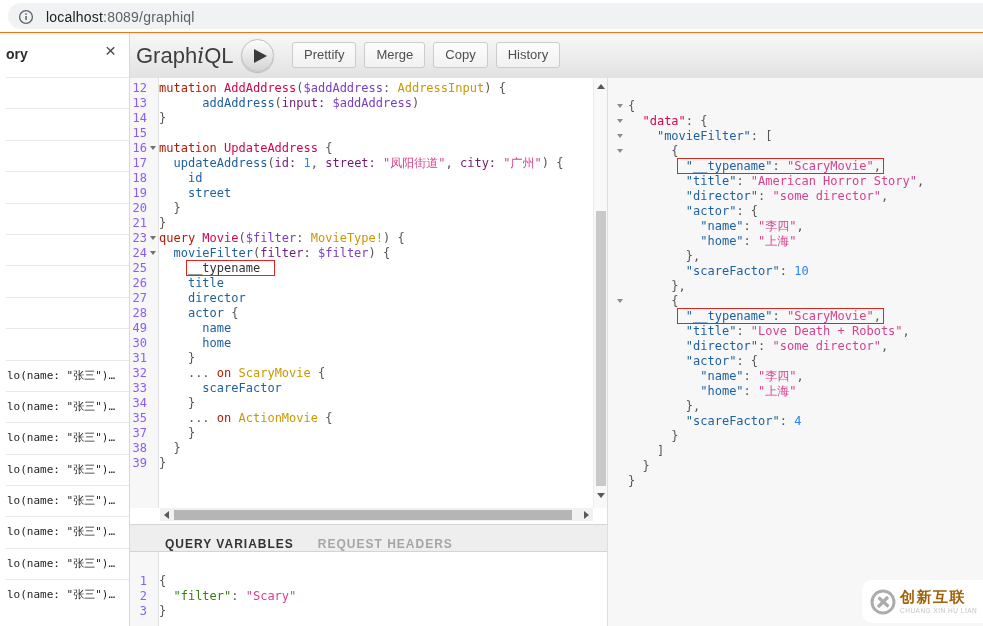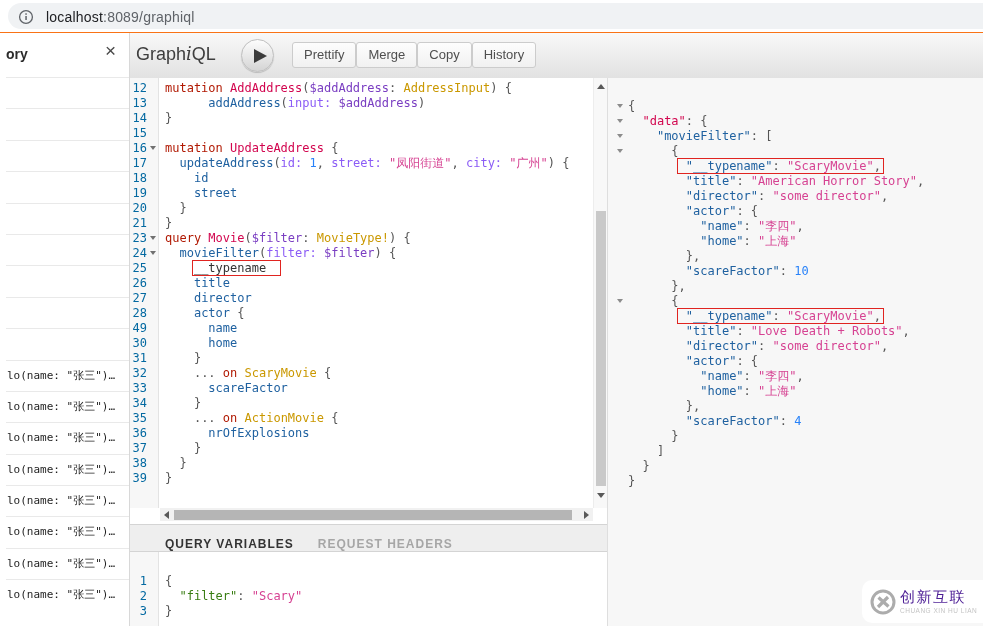--- a/index.html
+++ b/index.html
@@ -24,44 +24,44 @@
   .history-row{height:31.4px;box-sizing:border-box;border-top:1px solid #e9e9e9;
                font-family:"DejaVu Sans Mono",monospace;font-size:11px;color:#1f1f1f;
                line-height:30px;white-space:pre;overflow:hidden;padding-left:1px;}
 
   
   .main{position:absolute;left:124px;top:0;right:0;bottom:0;}
 
   
   .toolbar{position:absolute;left:0;top:0;right:0;height:45px;
            background:linear-gradient(#f8f8f8,#e2e2e2);border-bottom:1px solid #d0d0d0;}
-  .logo{position:absolute;left:12px;top:10px;font-size:18px;color:#3e3e3e;}
+  .logo{position:absolute;left:12px;top:10px;font-size:22px;color:#3e3e3e;}
   .logo em{font-family:"DejaVu Serif",serif;font-style:italic;}
   .execute{position:absolute;left:117px;top:6px;width:33px;height:33px;border-radius:50%;
            background:linear-gradient(#fdfdfd,#d4d4d4);border:1px solid #bfbfbf;
            box-shadow:0 1px 1px rgba(0,0,0,.18);cursor:pointer;box-sizing:border-box;}
   .execute .tri{position:absolute;left:12px;top:8.5px;width:0;height:0;
                 border-left:13px solid #3b3b3b;border-top:7px solid transparent;border-bottom:7px solid transparent;}
-  .toolbar-buttons{position:absolute;left:168px;top:9px;display:flex;}
+  .toolbar-buttons{position:absolute;left:168px;top:9px;display:flex;gap:8px;}
   .tbtn{font-family:"Liberation Sans",sans-serif;font-size:13px;color:#4f4f4f;
         background:linear-gradient(#fdfdfd,#f1f1f1);border:1px solid #ccc;border-radius:3px;
         padding:4px 11px;cursor:pointer;line-height:1.2;}
 
   
   .cm-lines{position:relative;}
   .cm-line{height:15px;display:flex;white-space:pre;
            font-family:"DejaVu Sans Mono",monospace;font-size:12px;line-height:15px;}
-  .cm-line .ln{width:23px;text-align:right;color:#0369a1;flex:none;}
+  .cm-line .ln{width:23px;text-align:right;color:#8b5cf6;flex:none;}
   .cm-line .fold{width:11px;flex:none;position:relative;}
   .cm-line .fold.on::after{content:"";position:absolute;left:3px;top:5px;width:0;height:0;
            border-left:3.5px solid transparent;border-right:3.5px solid transparent;border-top:4.5px solid #707070;}
-  .cm-line .codetext{padding-left:7px;}
+  .cm-line .codetext{padding-left:1px;}
 
   .tok-kw{color:#B11A04}.tok-def{color:#D2054E}.tok-prop{color:#1F61A0}
-  .tok-attr{color:#8b5cf6}.tok-var{color:#7A3EC2}.tok-atom{color:#CA9800}
+  .tok-attr{color:#701a75}.tok-var{color:#7A3EC2}.tok-atom{color:#CA9800}
   .tok-num{color:#2882F9}.tok-str{color:#D64292}.tok-punc{color:#555}
   .tok-plain{color:#333}.tok-key{color:#1F61A0}.tok-rdef{color:#D2054E}.tok-gkey{color:#397D13}
 
   .redbox{outline:1.6px solid #e02420;}
   .redbox.ed{margin-left:-1px;padding-left:1px;padding-right:14px;}
   .redbox.res{margin-left:-8px;padding-left:8px;padding-right:2px;}
 
   
   .editor-pane{position:absolute;left:0;top:45px;bottom:0;width:483px;background:#fff;}
   .cm-area{position:absolute;left:0;top:0;right:14px;height:430px;overflow:hidden;}
@@ -93,21 +93,21 @@
                border-left:1px solid #dedede;overflow:hidden;}
   .result-pane .cm-lines{padding-top:21px;}
   .result-pane .cm-line{padding-left:6px;}
   .result-pane .fold{width:14px;}
   .result-pane .fold.on::after{border-top-color:#8c8c8c;}
   .result-pane .codetext{padding-left:0;}
 
   
   .watermark{position:absolute;right:0;bottom:3px;width:121px;height:43px;background:#fff;border-radius:10px 0 0 10px;}
   .wm-icon{position:absolute;left:7px;top:8px;}
-  .wm-title{position:absolute;left:38px;top:8px;font-size:15px;font-weight:normal;color:#4c1d95;letter-spacing:1.5px;white-space:nowrap;}
+  .wm-title{position:absolute;left:38px;top:8px;font-size:15px;font-weight:bold;color:#a16207;letter-spacing:1.5px;white-space:nowrap;}
   .wm-sub{position:absolute;left:38px;top:27px;font-size:6.5px;color:#c4c4c4;letter-spacing:.5px;white-space:nowrap;}
 </style>
 </head>
 <body>
 
 <div class="screen">
 
   <div class="urlbar">
     <div class="url-pill">
       <svg class="info-icon" width="16" height="16" viewBox="0 0 16 16">
@@ -182,21 +182,20 @@
               <div class="cm-line"><span class="ln">26</span><span class="fold"></span><span class="codetext"><span class="tok-plain">    </span><span class="tok-prop">title</span></span></div>
               <div class="cm-line"><span class="ln">27</span><span class="fold"></span><span class="codetext"><span class="tok-plain">    </span><span class="tok-prop">director</span></span></div>
               <div class="cm-line"><span class="ln">28</span><span class="fold"></span><span class="codetext"><span class="tok-plain">    </span><span class="tok-prop">actor</span><span class="tok-plain"> </span><span class="tok-punc">{</span></span></div>
               <div class="cm-line"><span class="ln">49</span><span class="fold"></span><span class="codetext"><span class="tok-plain">      </span><span class="tok-prop">name</span></span></div>
               <div class="cm-line"><span class="ln">30</span><span class="fold"></span><span class="codetext"><span class="tok-plain">      </span><span class="tok-prop">home</span></span></div>
               <div class="cm-line"><span class="ln">31</span><span class="fold"></span><span class="codetext"><span class="tok-plain">    </span><span class="tok-punc">}</span></span></div>
               <div class="cm-line"><span class="ln">32</span><span class="fold"></span><span class="codetext"><span class="tok-plain">    </span><span class="tok-punc">...</span><span class="tok-plain"> </span><span class="tok-kw">on</span><span class="tok-plain"> </span><span class="tok-atom">ScaryMovie</span><span class="tok-plain"> </span><span class="tok-punc">{</span></span></div>
               <div class="cm-line"><span class="ln">33</span><span class="fold"></span><span class="codetext"><span class="tok-plain">      </span><span class="tok-prop">scareFactor</span></span></div>
               <div class="cm-line"><span class="ln">34</span><span class="fold"></span><span class="codetext"><span class="tok-plain">    </span><span class="tok-punc">}</span></span></div>
               <div class="cm-line"><span class="ln">35</span><span class="fold"></span><span class="codetext"><span class="tok-plain">    </span><span class="tok-punc">...</span><span class="tok-plain"> </span><span class="tok-kw">on</span><span class="tok-plain"> </span><span class="tok-atom">ActionMovie</span><span class="tok-plain"> </span><span class="tok-punc">{</span></span></div>
-              <div class="cm-line"><span class="ln">36</span><span class="fold"></span><span class="codetext"><span class="tok-plain">      </span><span class="tok-prop">nrOfExplosions</span></span></div>
               <div class="cm-line"><span class="ln">37</span><span class="fold"></span><span class="codetext"><span class="tok-plain">    </span><span class="tok-punc">}</span></span></div>
               <div class="cm-line"><span class="ln">38</span><span class="fold"></span><span class="codetext"><span class="tok-plain">  </span><span class="tok-punc">}</span></span></div>
               <div class="cm-line"><span class="ln">39</span><span class="fold"></span><span class="codetext"><span class="tok-punc">}</span></span></div>
             </div>
         </div>
 
         <div class="vscroll">
           <span class="arr up"></span>
           <div class="vthumb"></div>
           <span class="arr down"></span>

